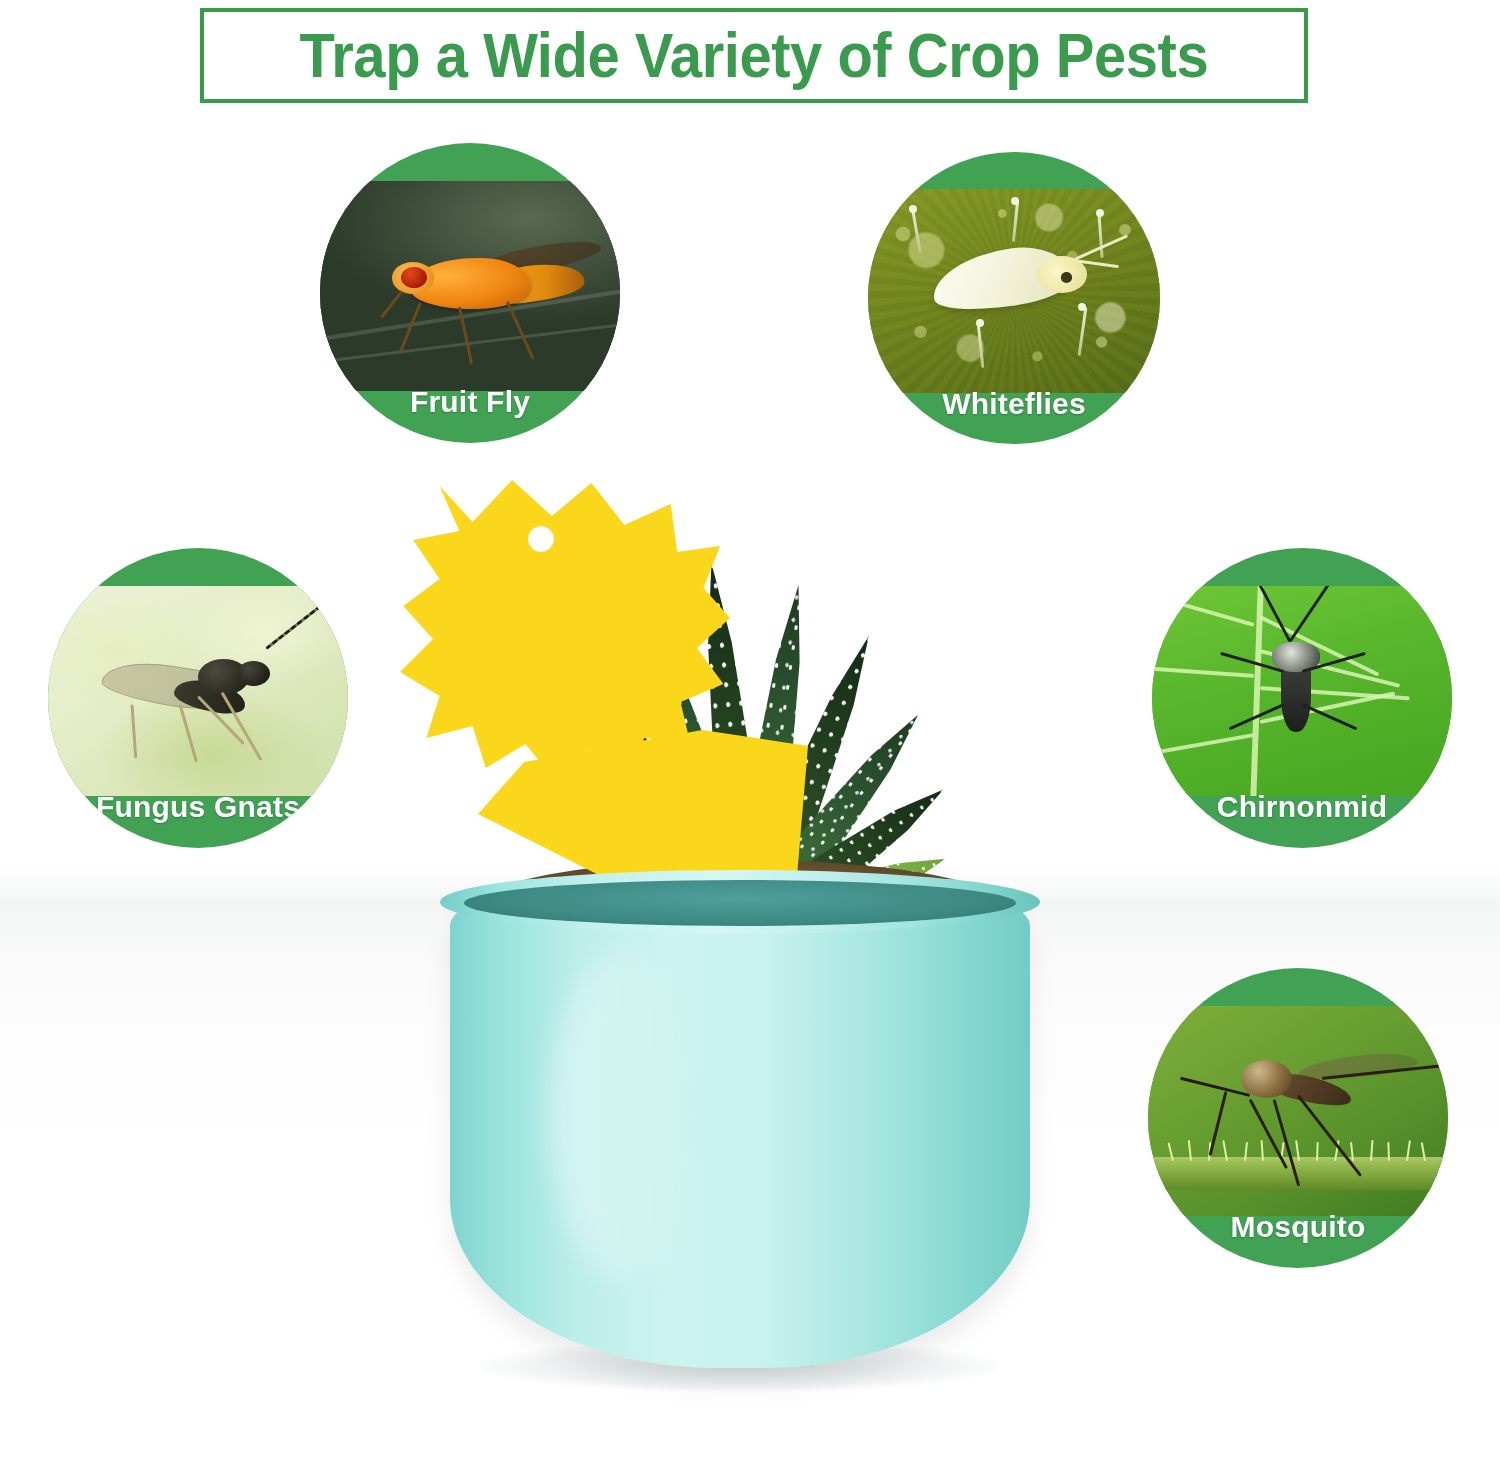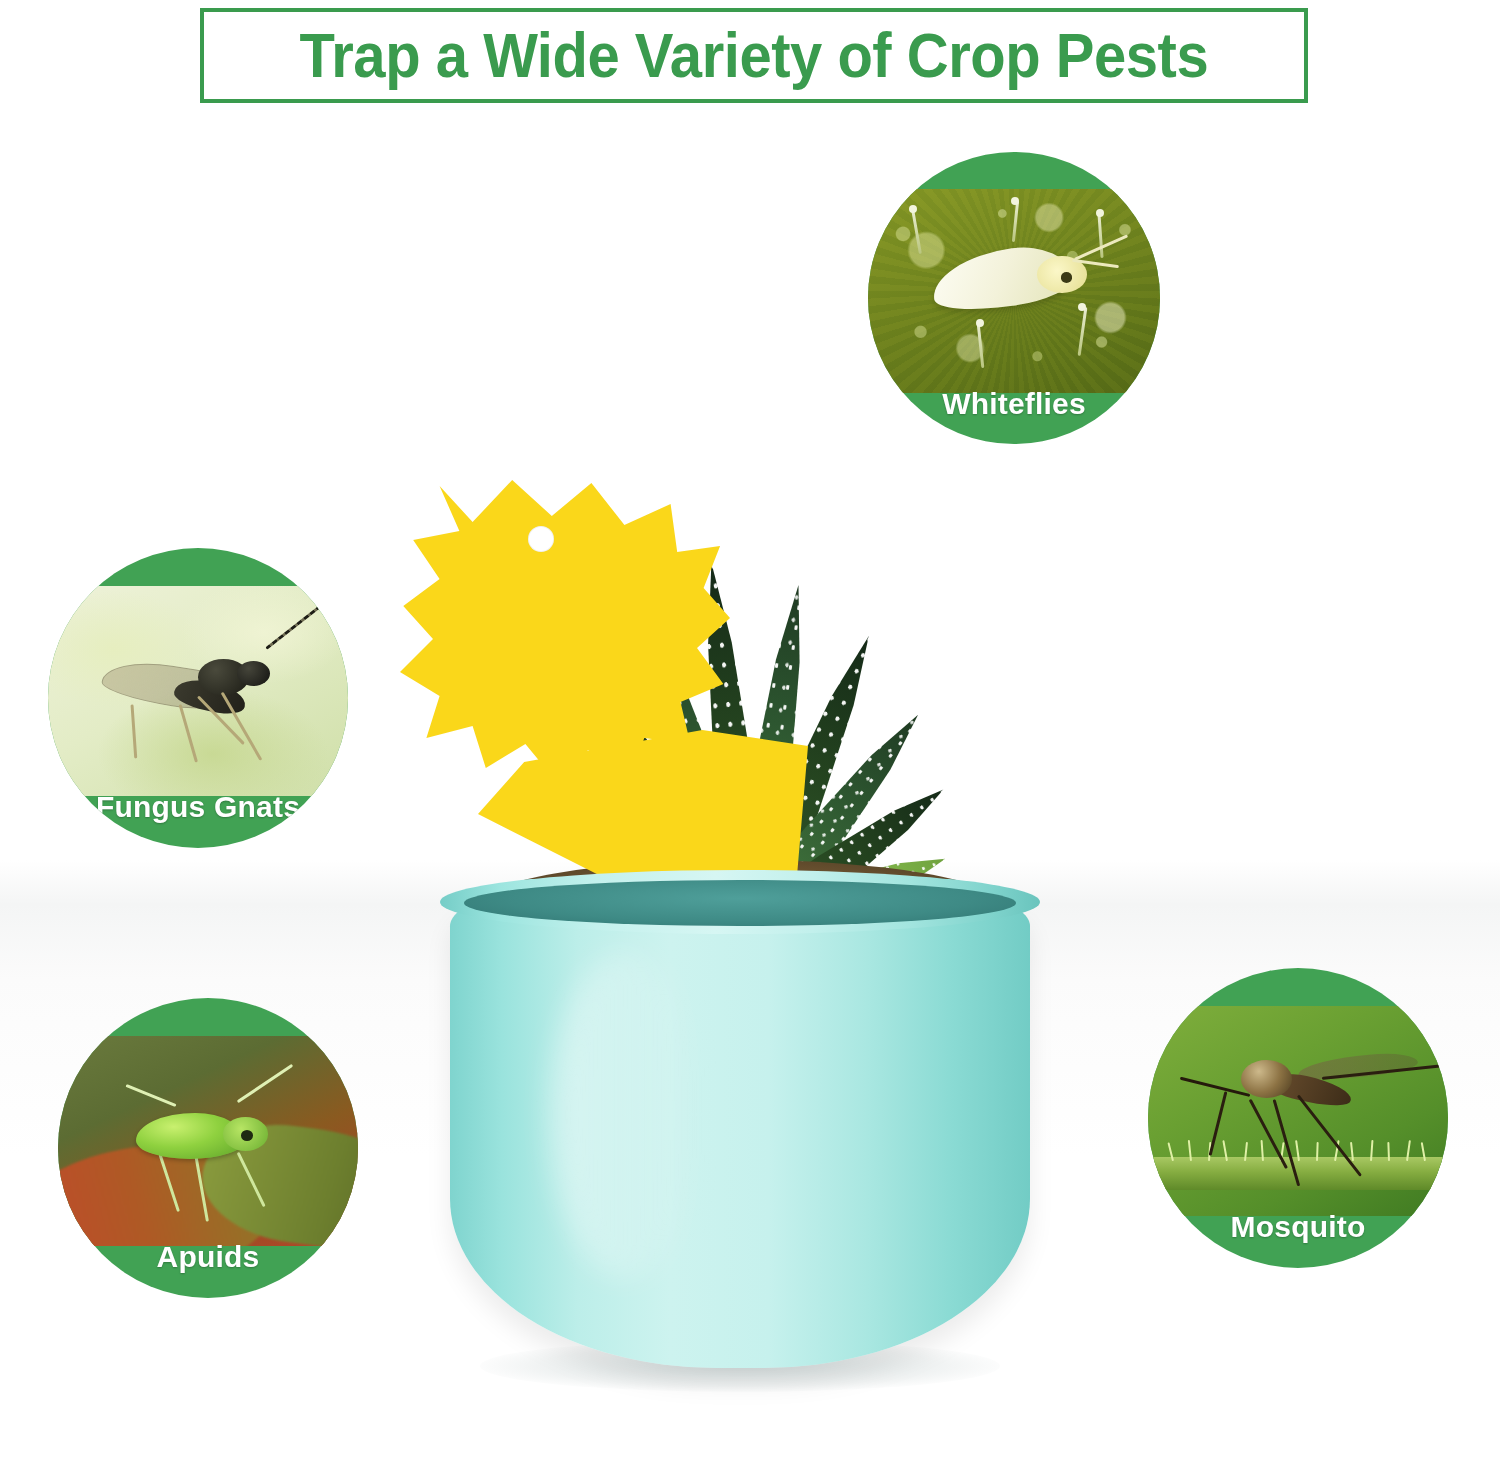--- a/index.html
+++ b/index.html
@@ -351,20 +351,38 @@
 </style>
 </head>
 <body>
 
 <div id="stage">
 
   <div id="title-box">
     <div id="title-text">Trap a Wide Variety of Crop Pests</div>
   </div>
 
+  <div class="badge" id="badge-fruit-fly">
+    <div class="photo">
+      <div class="scene sc-fruitfly">
+        <div class="leafline" style="left:-10%;top:62%;width:130%;height:4px;transform:rotate(-9deg);"></div>
+        <div class="leafline" style="left:-10%;top:76%;width:130%;height:3px;transform:rotate(-7deg);"></div>
+        <div class="wing"></div>
+        <div class="abd"></div>
+        <div class="body"></div>
+        <div class="head"></div>
+        <div class="eye"></div>
+        <div class="leg" style="left:33%;top:58%;width:3px;height:26%;transform:rotate(22deg);"></div>
+        <div class="leg" style="left:46%;top:60%;width:3px;height:28%;transform:rotate(-12deg);"></div>
+        <div class="leg" style="left:62%;top:58%;width:3px;height:30%;transform:rotate(-24deg);"></div>
+        <div class="leg" style="left:27%;top:52%;width:3px;height:16%;transform:rotate(38deg);"></div>
+      </div>
+    </div>
+    <div class="cap">Fruit Fly</div>
+  </div>
 
   <div class="badge" id="badge-fungus-gnats">
     <div class="photo">
       <div class="scene sc-gnat">
         <div class="gwing"></div>
         <div class="gbody"></div>
         <div class="gthorax"></div>
         <div class="ghead"></div>
         <div class="gant" style="left:70%;top:18%;width:26%;transform:rotate(-38deg);"></div>
         <div class="gleg" style="left:50%;top:52%;width:22%;transform:rotate(46deg);"></div>
@@ -393,38 +411,44 @@
         <div class="wfbody"></div>
         <div class="wfhead"></div>
         <div class="wfeye"></div>
         <div class="ant" style="left:70%;top:28%;width:20%;transform:rotate(-24deg);"></div>
         <div class="ant" style="left:70%;top:36%;width:16%;transform:rotate(8deg);"></div>
       </div>
     </div>
     <div class="cap">Whiteflies</div>
   </div>
 
-
-  <div class="badge" id="badge-apuids">
+  <div class="badge" id="badge-chirnonmid">
     <div class="photo">
-      <div class="scene sc-aphid">
-        <div class="leafA"></div>
-        <div class="leafB"></div>
-        <div class="aleg" style="left:34%;top:56%;width:20%;transform:rotate(72deg);"></div>
-        <div class="aleg" style="left:46%;top:57%;width:22%;transform:rotate(80deg);"></div>
-        <div class="aleg" style="left:60%;top:55%;width:20%;transform:rotate(64deg);"></div>
-        <div class="abody"></div>
-        <div class="ahead"></div>
-        <div class="aeye"></div>
-        <div class="aant" style="left:22%;top:28%;width:18%;transform:rotate(22deg);"></div>
-        <div class="aant" style="left:58%;top:22%;width:22%;transform:rotate(-34deg);"></div>
+      <div class="scene sc-midge">
+        <div class="vein" style="left:34%;top:-4%;width:6px;height:110%;border-radius:3px;transform:rotate(2deg);"></div>
+        <div class="vein" style="left:36%;top:14%;width:44%;height:4px;transform:rotate(26deg);"></div>
+        <div class="vein" style="left:36%;top:30%;width:48%;height:4px;transform:rotate(14deg);"></div>
+        <div class="vein" style="left:36%;top:48%;width:50%;height:4px;transform:rotate(4deg);"></div>
+        <div class="vein" style="left:36%;top:64%;width:46%;height:4px;transform:rotate(-12deg);"></div>
+        <div class="vein" style="left:34%;top:18%;width:38%;height:4px;transform:rotate(196deg);"></div>
+        <div class="vein" style="left:34%;top:42%;width:40%;height:4px;transform:rotate(184deg);"></div>
+        <div class="vein" style="left:34%;top:70%;width:38%;height:4px;transform:rotate(170deg);"></div>
+        <div class="mbody"></div>
+        <div class="mthorax"></div>
+        <div class="mleg" style="left:46%;top:26%;width:26%;transform:rotate(-56deg);"></div>
+        <div class="mleg" style="left:46%;top:26%;width:24%;transform:rotate(-118deg);"></div>
+        <div class="mleg" style="left:50%;top:40%;width:22%;transform:rotate(-16deg);"></div>
+        <div class="mleg" style="left:44%;top:40%;width:22%;transform:rotate(196deg);"></div>
+        <div class="mleg" style="left:50%;top:56%;width:20%;transform:rotate(24deg);"></div>
+        <div class="mleg" style="left:44%;top:56%;width:20%;transform:rotate(156deg);"></div>
       </div>
     </div>
-    <div class="cap">Apuids</div>
-  </div>
+    <div class="cap">Chirnonmid</div>
+  </div>
+
 
   <div class="badge" id="badge-mosquito">
     <div class="photo">
       <div class="scene sc-mosq">
         <div class="stem"></div>
         <div class="bristle" style="left:8%;bottom:26%;height:9%;transform:rotate(-14deg);"></div>
         <div class="bristle" style="left:14%;bottom:26%;height:10%;transform:rotate(-6deg);"></div>
         <div class="bristle" style="left:20%;bottom:26%;height:9%;transform:rotate(4deg);"></div>
         <div class="bristle" style="left:26%;bottom:26%;height:10%;transform:rotate(-10deg);"></div>
         <div class="bristle" style="left:32%;bottom:26%;height:9%;transform:rotate(6deg);"></div>

